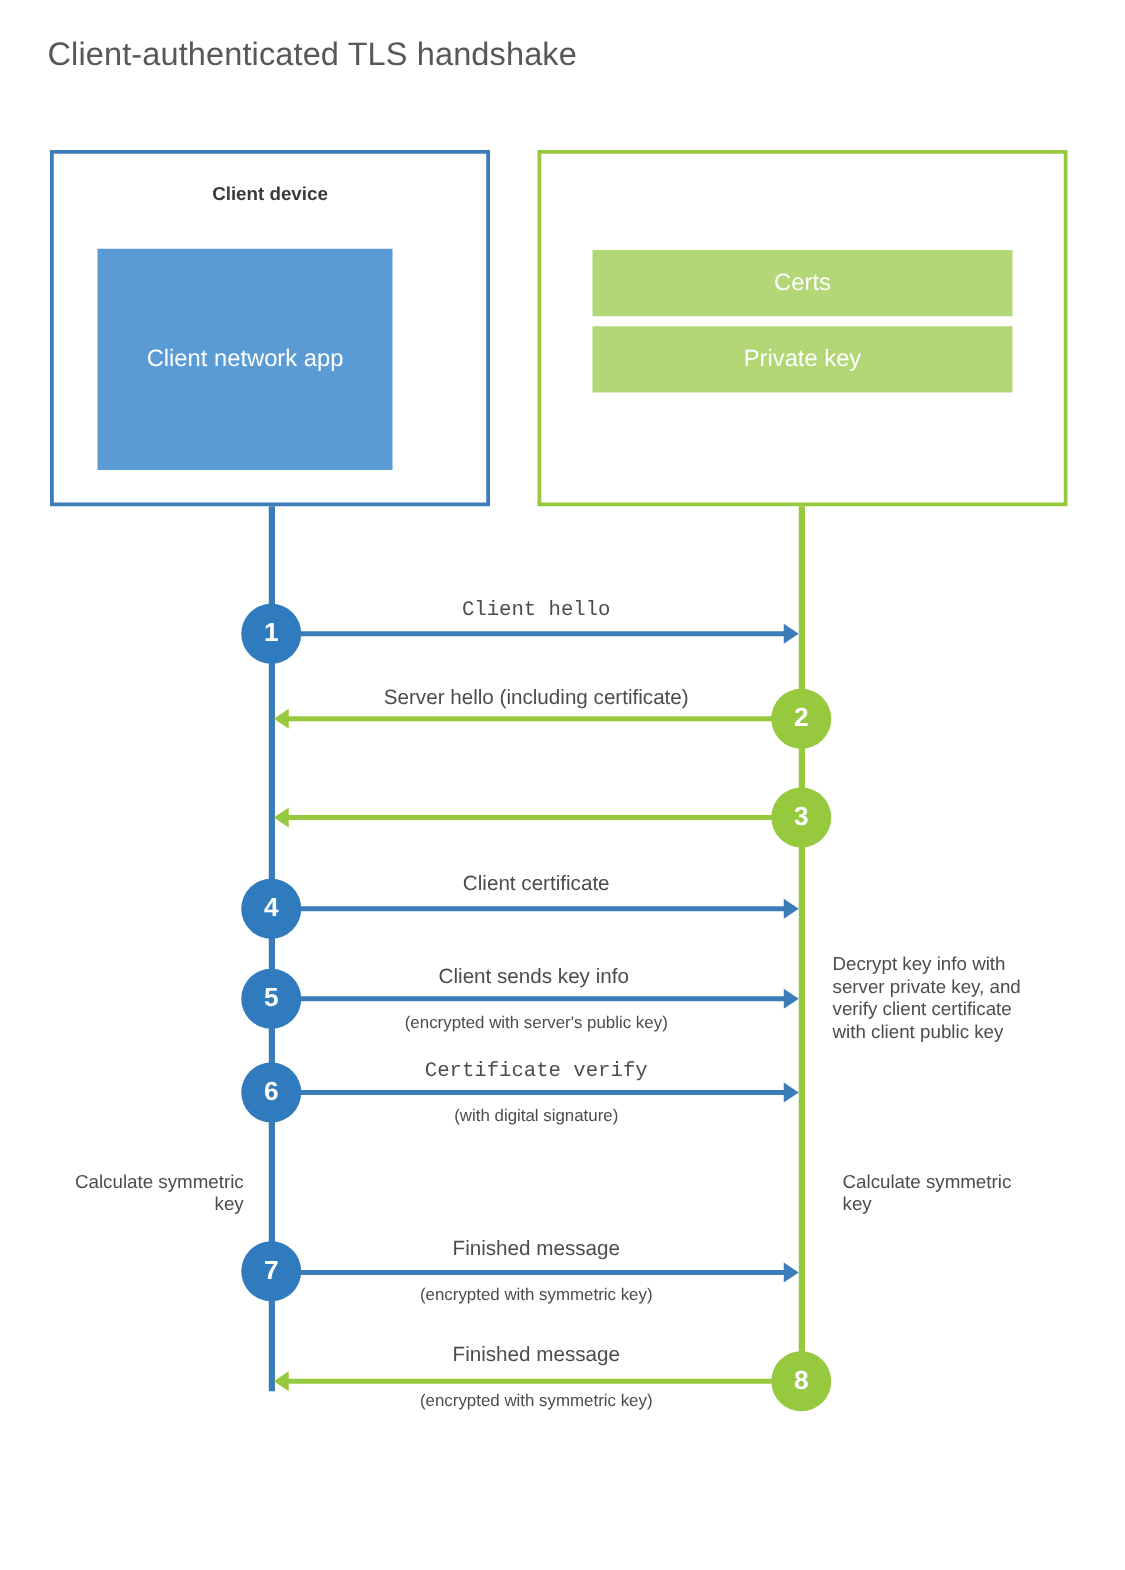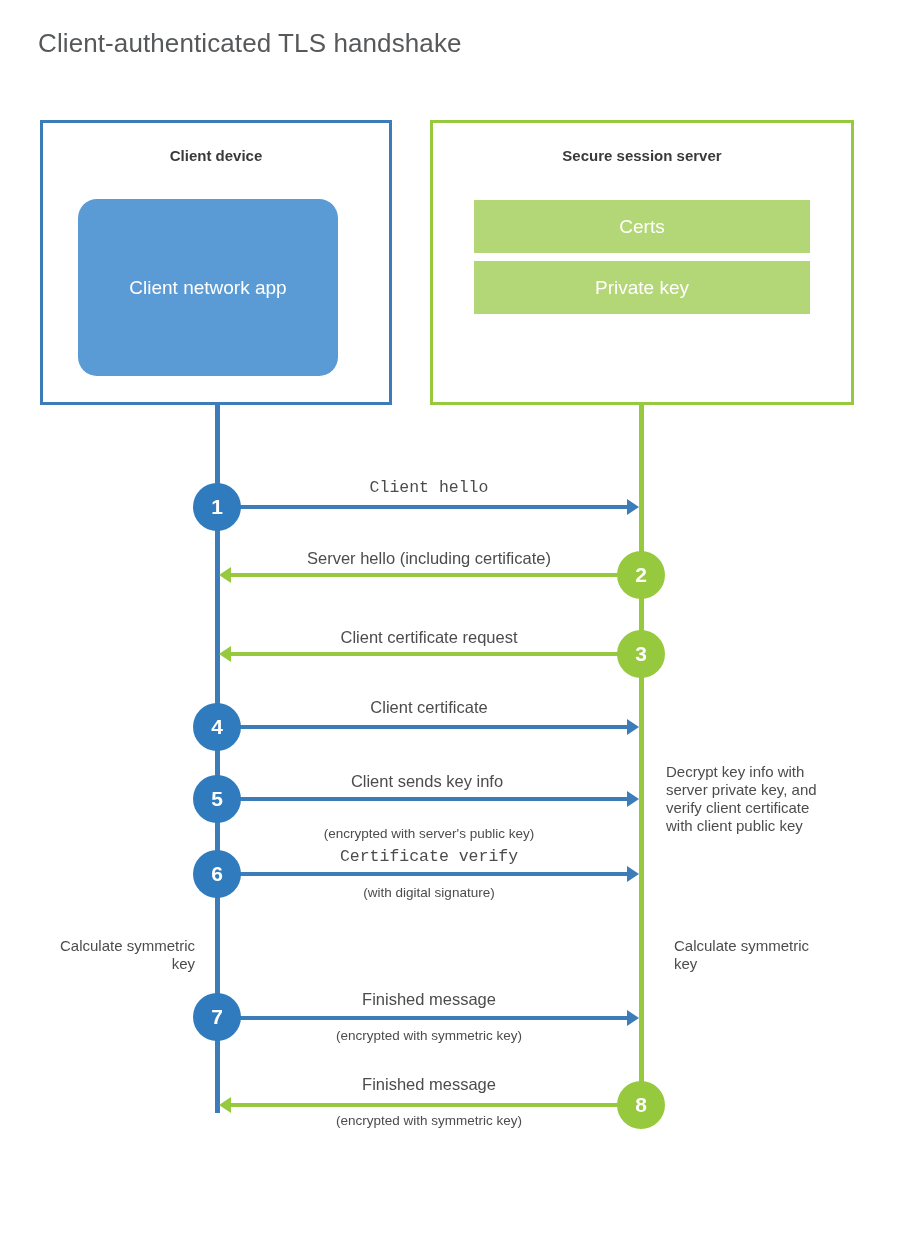--- a/index.html
+++ b/index.html
@@ -60,34 +60,33 @@
     text-align: center;
     font-size: 15px;
     font-weight: bold;
     color: #3a3a3a;
   }
 
   .client-app-block {
     position: absolute;
     left: 35px;
     top: 76px;
-    width: 260px;
+    width: 236px;
     height: 100%;
     height: 177px;
     background: #5b9bd5;
     color: #ffffff;
     font-size: 19px;
     line-height: 26px;
     text-align: center;
     display: flex;
     align-items: center;
     justify-content: center;
     box-sizing: border-box;
     padding: 0 10px;
-    border-radius: 19px;
   }
 
   .server-modules {
     position: absolute;
     left: 41px;
     top: 77px;
     width: 336px;
   }
   .server-module {
     height: 53px;
@@ -192,21 +191,20 @@
 <div id="page">
 
   <div class="page-title">Client-authenticated TLS handshake</div>
 
   <div class="entity-box client">
     <div class="entity-title">Client device</div>
     <div class="client-app-block">Client network app</div>
   </div>
 
   <div class="entity-box server">
-    <div class="entity-title">Secure session server</div>
     <div class="server-modules">
       <div class="server-module">Certs</div>
       <div class="server-module">Private key</div>
     </div>
   </div>
 
   <div class="lifeline client-line"></div>
   <div class="lifeline server-line"></div>
 
   <div class="msg-label" style="left:218px; top:478px; width:422px;font-family:Liberation Mono, monospace;">Client hello</div>
@@ -214,37 +212,36 @@
     <span class="arrow-head right"></span>
   </div>
   <div class="step-circle blue" style="left:193px; top:483px;">1</div>
 
   <div class="msg-label" style="left:218px; top:549px; width:422px;">Server hello (including certificate)</div>
   <div class="arrow green" style="left:230px; top:573px; width:412px;">
     <span class="arrow-head left"></span>
   </div>
   <div class="step-circle green" style="left:617px; top:551px;">2</div>
 
-  <div class="msg-label" style="left:218px; top:628px; width:422px;">Client certificate request</div>
   <div class="arrow green" style="left:230px; top:652px; width:412px;">
     <span class="arrow-head left"></span>
   </div>
   <div class="step-circle green" style="left:617px; top:630px;">3</div>
 
   <div class="msg-label" style="left:218px; top:698px; width:422px;">Client certificate</div>
   <div class="arrow blue" style="left:218px; top:725px; width:410px;">
     <span class="arrow-head right"></span>
   </div>
   <div class="step-circle blue" style="left:193px; top:703px;">4</div>
 
   <div class="msg-label" style="left:216px; top:772px; width:422px;">Client sends key info</div>
   <div class="arrow blue" style="left:218px; top:797px; width:410px;">
     <span class="arrow-head right"></span>
   </div>
-  <div class="msg-sub" style="left:218px; top:810px; width:422px;margin-top:16px;">(encrypted with server's public key)</div>
+  <div class="msg-sub" style="left:218px; top:810px; width:422px;">(encrypted with server's public key)</div>
   <div class="step-circle blue" style="left:193px; top:775px;">5</div>
 
   <div class="msg-label" style="left:218px; top:847px; width:422px;font-family:Liberation Mono, monospace;">Certificate verify</div>
   <div class="arrow blue" style="left:218px; top:872px; width:410px;">
     <span class="arrow-head right"></span>
   </div>
   <div class="msg-sub" style="left:218px; top:885px; width:422px;">(with digital signature)</div>
   <div class="step-circle blue" style="left:193px; top:850px;">6</div>
 
   <div class="msg-label" style="left:218px; top:990px; width:422px;">Finished message</div>

